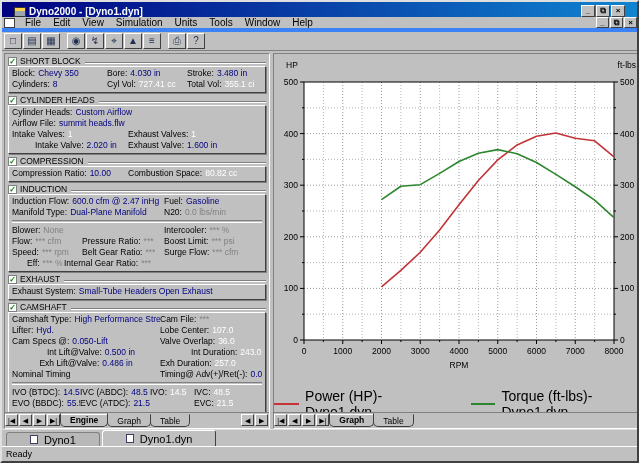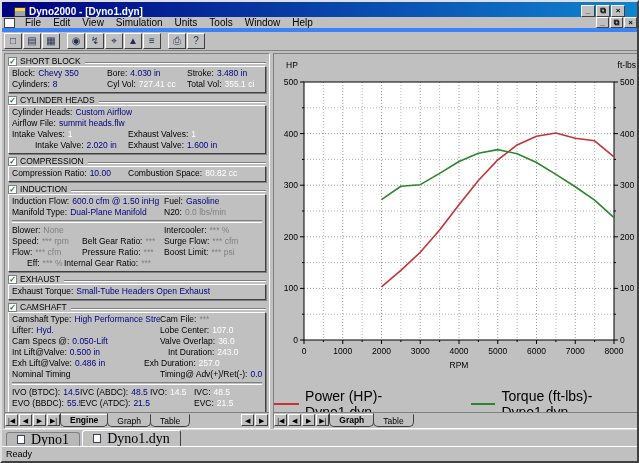--- a/index.html
+++ b/index.html
@@ -50,22 +50,22 @@
   .legend-swatch { width:26px; height:2px; margin-right:6px; }
   
   .tabrow { flex:0 0 15px; display:flex; align-items:flex-start; border-top:1px solid #808080; background:#c0c0c0; padding-top:1px; }
   .navbtn { width:13px; height:12px; background:#c0c0c0; border:1px solid; border-color:#fff #404040 #404040 #fff; font-size:7px; line-height:11px; text-align:center; margin-right:1px; color:#000; }
   .tab { font-size:8.5px; padding:0 9px; height:13px; line-height:12px; border:1px solid #404040; border-top:1px solid #c0c0c0;
     border-radius:0 0 5px 5px; background:#c0c0c0; color:#000; margin-left:-1px; }
   .tab.active { font-weight:bold; position:relative; top:-1px; height:14px; background:#c0c0c0; box-shadow:0 1px 0 #fff inset; }
   .hscroll { margin-left:auto; display:flex; align-items:center; }
   
   .doc-tabs { flex:0 0 17px; display:flex; align-items:flex-end; background:#c0c0c0; padding-left:4px; border-top:1px solid #dfdfdf; }
-  .doc-tab { display:flex; align-items:center; font-size:14px; height:14px; padding:0 10px; border:1px solid #808080; border-bottom:none;
-    border-radius:3px 3px 0 0; background:#b8b8b8; color:#000; margin-right:2px;font-family:Liberation Serif, serif; }
+  .doc-tab { display:flex; align-items:center; font-size:11px; height:14px; padding:0 23px; border:1px solid #808080; border-bottom:none;
+    border-radius:3px 3px 0 0; background:#b8b8b8; color:#000; margin-right:2px; }
   .doc-tab.active { background:#c0c0c0; height:16px; border-color:#fff #404040 #c0c0c0 #fff; font-weight:normal; }
   .docicon { width:8px; height:9px; background:#fff; border:1px solid #404060; margin-right:6px; }
   
   .statusbar { flex:0 0 15px; border-top:1px solid #fff; font-size:9px; color:#000; padding:2px 4px; background:#c0c0c0; }
   svg text { font-family:"Liberation Sans",sans-serif; }
 </style>
 </head>
 <body>
 
 <div class="window">
@@ -175,57 +175,57 @@
             </div>
           </div>
           <div class="sec">
             <div class="sec-head">
               <span class="chk">✓</span>
               <span class="sec-title">INDUCTION</span>
               <span class="sec-line"></span>
             </div>
             <div class="sec-body">
               <div class="row">
-                <span class="cell" style="width: 152px;"><span class="lbl">Induction Flow:</span><span class="val">600.0 cfm  @  1.50 inHg</span></span>
+                <span class="cell" style="width: 152px;"><span class="lbl">Induction Flow:</span><span class="val">600.0 cfm  @  2.47 inHg</span></span>
                 <span class="cell"><span class="lbl">Fuel:</span><span class="val">Gasoline</span></span>
               </div>
               <div class="row">
                 <span class="cell" style="width: 152px;"><span class="lbl">Manifold Type:</span><span class="val">Dual-Plane Manifold</span></span>
                 <span class="cell"><span class="lbl">N20:</span><span class="val gray">0.0 lbs/min</span></span>
               </div>
               <div class="sep"></div>
               <div class="row">
                 <span class="cell" style="width: 152px;"><span class="lbl">Blower:</span><span class="val gray">None</span></span>
                 <span class="cell"><span class="lbl">Intercooler:</span><span class="val gray">*** %</span></span>
+              </div>
+              <div class="row">
+                <span class="cell" style="width: 70px;"><span class="lbl">Flow:</span><span class="val gray">*** cfm</span></span>
+                <span class="cell" style="width: 82px;"><span class="lbl">Pressure Ratio:</span><span class="val gray">***</span></span>
+                <span class="cell"><span class="lbl">Boost Limit:</span><span class="val gray">*** psi</span></span>
               </div>
               <div class="row">
                 <span class="cell" style="width: 70px;"><span class="lbl">Speed:</span><span class="val gray">*** rpm</span></span>
                 <span class="cell" style="width: 82px;"><span class="lbl">Belt Gear Ratio:</span><span class="val gray">***</span></span>
                 <span class="cell"><span class="lbl">Surge Flow:</span><span class="val gray">*** cfm</span></span>
               </div>
               <div class="row">
-                <span class="cell" style="width: 70px;"><span class="lbl">Flow:</span><span class="val gray">*** cfm</span></span>
-                <span class="cell" style="width: 82px;"><span class="lbl">Pressure Ratio:</span><span class="val gray">***</span></span>
-                <span class="cell"><span class="lbl">Boost Limit:</span><span class="val gray">*** psi</span></span>
-              </div>
-              <div class="row">
                 <span class="cell" style="width: 52px; padding-left: 15px;"><span class="lbl">Eff:</span><span class="val gray">*** %</span></span>
                 <span class="cell"><span class="lbl">Internal Gear Ratio:</span><span class="val gray">***</span></span>
               </div>
             </div>
           </div>
           <div class="sec">
             <div class="sec-head">
               <span class="chk">✓</span>
               <span class="sec-title">EXHAUST</span>
               <span class="sec-line"></span>
             </div>
             <div class="sec-body">
               <div class="row">
-                <span class="cell"><span class="lbl">Exhaust Torque:</span><span class="val">Small-Tube Headers Open Exhaust</span></span>
+                <span class="cell"><span class="lbl">Exhaust System:</span><span class="val">Small-Tube Headers Open Exhaust</span></span>
               </div>
             </div>
           </div>
           <div class="sec">
             <div class="sec-head">
               <span class="chk">✓</span>
               <span class="sec-title">CAMSHAFT</span>
               <span class="sec-line"></span>
             </div>
             <div class="sec-body">
@@ -235,25 +235,25 @@
               </div>
               <div class="row">
                 <span class="cell" style="width: 148px;"><span class="lbl">Lifter:</span><span class="val">Hyd.</span></span>
                 <span class="cell"><span class="lbl">Lobe Center:</span><span class="val faint">107.0</span></span>
               </div>
               <div class="row">
                 <span class="cell" style="width: 148px;"><span class="lbl">Cam Specs @:</span><span class="val">0.050-Lift</span></span>
                 <span class="cell"><span class="lbl">Valve Overlap:</span><span class="val faint">36.0</span></span>
               </div>
               <div class="row">
-                <span class="cell" style="width: 156px;"><span class="lbl">Int Lift@Valve:</span><span class="val">0.500 in</span></span>
+                <span class="cell" style="width: 144px; margin-left: 35px;"><span class="lbl">Int Lift@Valve:</span><span class="val">0.500 in</span></span>
                 <span class="cell"><span class="lbl">Int Duration:</span><span class="val faint">243.0</span></span>
               </div>
               <div class="row">
-                <span class="cell" style="width: 132px;"><span class="lbl">Exh Lift@Valve:</span><span class="val">0.486 in</span></span>
+                <span class="cell" style="width: 148px; text-align: center;"><span class="lbl">Exh Lift@Valve:</span><span class="val">0.486 in</span></span>
                 <span class="cell"><span class="lbl">Exh Duration:</span><span class="val faint">257.0</span></span>
               </div>
               <div class="row">
                 <span class="cell" style="width: 148px;"><span class="lbl">Nominal Timing</span></span>
                 <span class="cell"><span class="lbl">Timing@ Adv(+)/Ret(-):</span><span class="val">0.0</span></span>
               </div>
               <div class="sep"></div>
               <div class="row">
                 <span class="cell" style="width: 68px;"><span class="lbl">IVO  (BTDC):</span><span class="val">14.5</span></span>
                 <span class="cell" style="width: 70px;"><span class="lbl">IVC  (ABDC):</span><span class="val">48.5</span></span>

